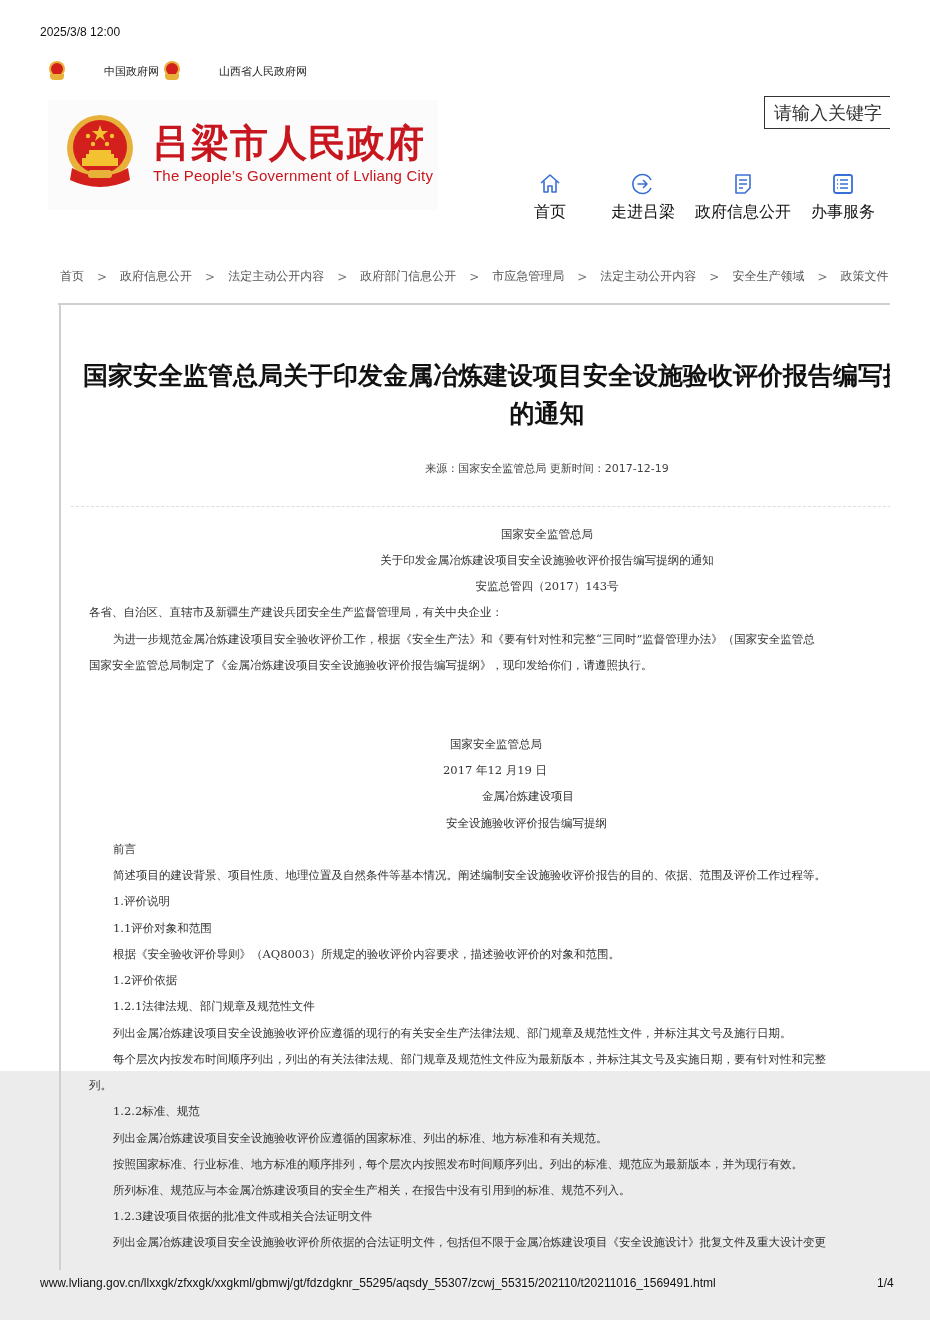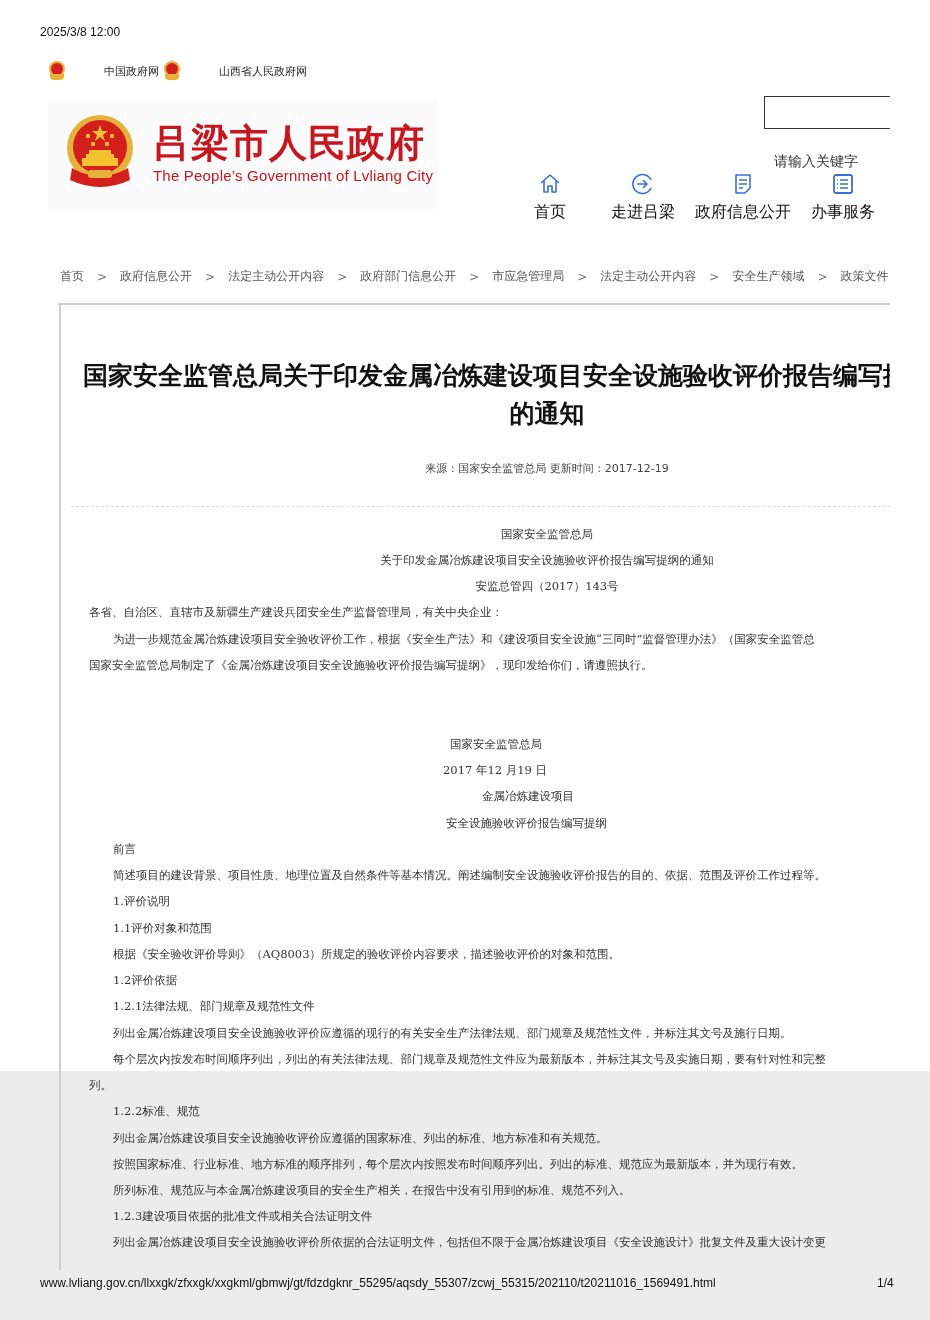--- a/index.html
+++ b/index.html
@@ -15,21 +15,21 @@
     .emblem-sm .ring { position: absolute; left: 1px; top: 0; width: 16px; height: 16px; border-radius: 50%; background: #e7b13a; }
     .emblem-sm .core { position: absolute; left: 3px; top: 2px; width: 12px; height: 12px; border-radius: 50%; background: #d3201c; }
     .emblem-sm .base { position: absolute; left: 2px; top: 13px; width: 14px; height: 6px; border-radius: 0 0 4px 4px; background: #e7b13a; }
 
     .banner { position: absolute; left: 48px; top: 100px; width: 390px; height: 110px; background: #fbfbfb; }
     .emblem { position: absolute; left: 18px; top: 14px; width: 68px; height: 76px; }
     .logo-cn { position: absolute; left: 104px; top: 18px; font-family: "DejaVu Serif", "Liberation Serif", serif; font-weight: bold; font-size: 38px; color: #c8161e; letter-spacing: 1px; white-space: nowrap; }
     .logo-en { position: absolute; left: 105px; top: 67px; font-family: "Liberation Sans", sans-serif; font-size: 15px; color: #c8161e; letter-spacing: 0.2px; white-space: nowrap; }
 
     .search { position: absolute; left: 764px; top: 96px; width: 126px; height: 33px; border: 1px solid #333; border-right: none; background: #fff; }
-    .search input { width: 100%; height: 100%; border: none; outline: none; padding-left: 9px; font-size: 14px; color: #333; background: transparent; font-family: "DejaVu Sans", sans-serif; margin-top: 48px; }
+    .search input { width: 100%; height: 100%; border: none; outline: none; padding-left: 9px; font-size: 18px; color: #333; background: transparent; font-family: "DejaVu Sans", sans-serif; }
     .search input::placeholder { color: #333; }
 
     .nav { position: absolute; top: 172px; left: 520px; width: 400px; height: 60px; }
     .nav-item { position: absolute; top: 0; display: flex; flex-direction: column; align-items: center; cursor: pointer; }
     .nav-item svg { width: 24px; height: 24px; }
     .nav-label { margin-top: 6px; font-size: 16px; color: #111; white-space: nowrap; }
 
     .crumbs { position: absolute; left: 60px; top: 268px; font-size: 12px; color: #555; white-space: nowrap; display: flex; align-items: center; font-family: "DejaVu Serif", serif; }
     .crumb { color: #555; text-decoration: none; }
     .sep { color: #777; margin: 0 13px; font-family: "DejaVu Sans", sans-serif; font-size: 12px; }
@@ -152,21 +152,21 @@
     <div class="art-title">国家安全监管总局关于印发金属冶炼建设项目安全设施验收评价报告编写提纲</div>
     <div class="art-title2">的通知</div>
     <div class="meta">来源：国家安全监管总局 更新时间：2017-12-19</div>
     <div class="dash"></div>
 
     <div class="body-text">
       <div class="line center" style="top:224px;">国家安全监管总局</div>
       <div class="line center" style="top:250px;">关于印发金属冶炼建设项目安全设施验收评价报告编写提纲的通知</div>
       <div class="line center" style="top:276px;">安监总管四（2017）143号</div>
       <div class="line" style="left:28px; top:302px;">各省、自治区、直辖市及新疆生产建设兵团安全生产监督管理局，有关中央企业：</div>
-      <div class="line" style="left:52px; top:329px;">为进一步规范金属冶炼建设项目安全验收评价工作，根据《安全生产法》和《建设项目安全设施“三同时”监督管理办法》（国家安全监管总</div>
+      <div class="line" style="left:52px; top:329px;">为进一步规范金属冶炼建设项目安全验收评价工作，根据《安全生产法》和《要有针对性和完整“三同时”监督管理办法》（国家安全监管总</div>
       <div class="line" style="left:28px; top:355px;">国家安全监管总局制定了《金属冶炼建设项目安全设施验收评价报告编写提纲》，现印发给你们，请遵照执行。</div>
 
       <div class="line" style="left:389px; top:434px;">国家安全监管总局</div>
       <div class="line" style="left:382px; top:460px;">2017 年12 月19 日</div>
       <div class="line" style="left:421px; top:486px;">金属冶炼建设项目</div>
       <div class="line" style="left:385px; top:513px;">安全设施验收评价报告编写提纲</div>
 
       <div class="line" style="left:52px; top:539px;">前言</div>
       <div class="line" style="left:52px; top:565px;">简述项目的建设背景、项目性质、地理位置及自然条件等基本情况。阐述编制安全设施验收评价报告的目的、依据、范围及评价工作过程等。</div>
       <div class="line" style="left:52px; top:591px;">1.评价说明</div>

